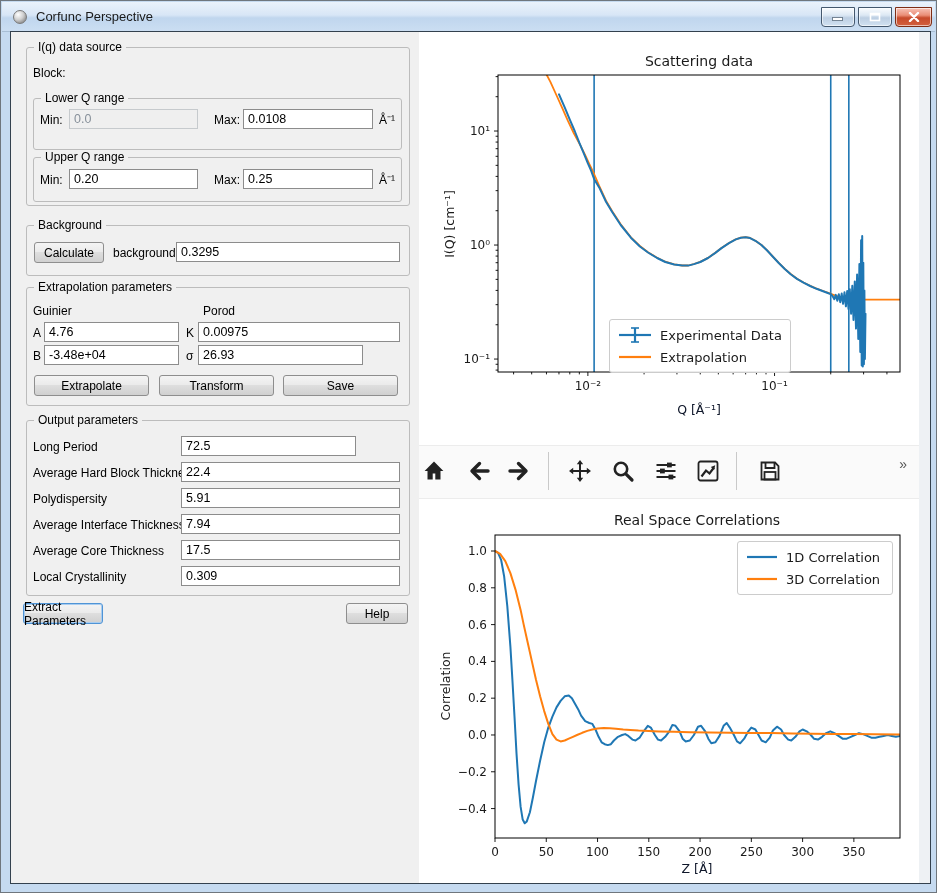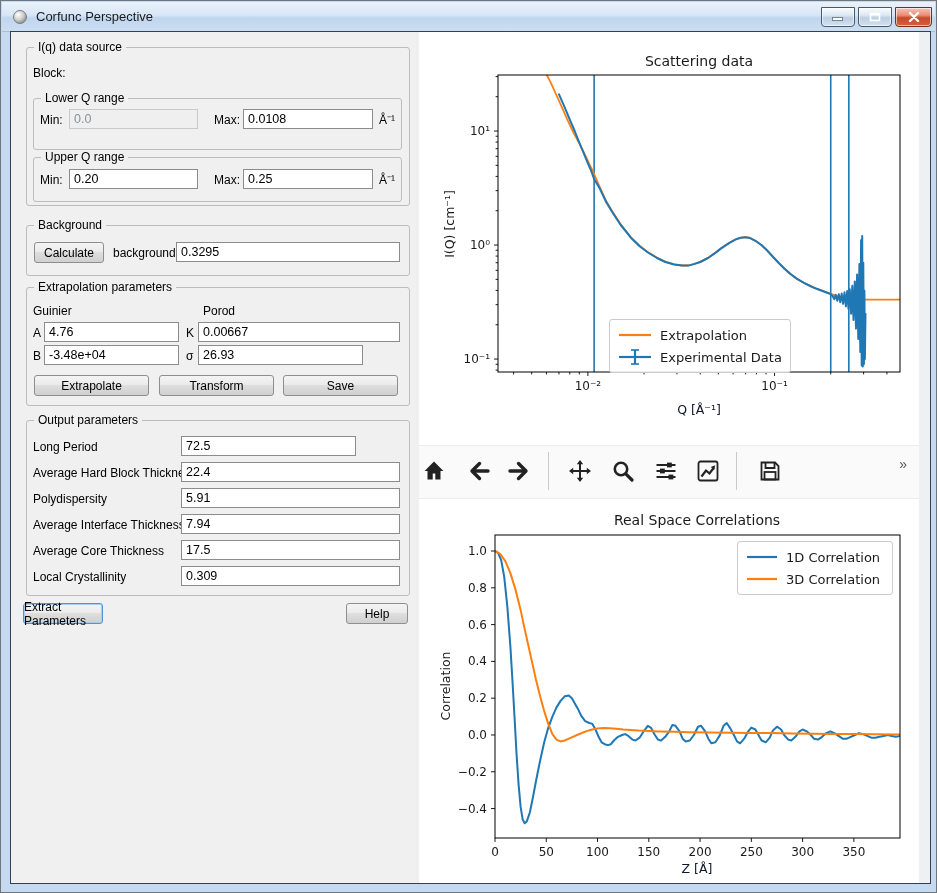--- a/index.html
+++ b/index.html
@@ -112,21 +112,21 @@
       <div class="tfield" style="left:165px;top:210px;width:224px;">0.3295</div>
 
       <div class="groupbox" style="left:15px;top:255px;width:382px;height:117px;">
         <span class="gb-label">Extrapolation parameters</span>
       </div>
       <div class="lbl" style="left:22px;top:272px;">Guinier</div>
       <div class="lbl" style="left:173px;top:272px;margin-left:19px;">Porod</div>
       <div class="lbl" style="left:22px;top:294px;">A</div>
       <div class="tfield" style="left:33px;top:290px;width:135px;">4.76</div>
       <div class="lbl" style="left:175px;top:294px;">K</div>
-      <div class="tfield" style="left:187px;top:290px;width:202px;">0.00667</div>
+      <div class="tfield" style="left:187px;top:290px;width:202px;">0.00975</div>
       <div class="lbl" style="left:22px;top:317px;">B</div>
       <div class="tfield" style="left:33px;top:313px;width:135px;">-3.48e+04</div>
       <div class="lbl" style="left:175px;top:317px;">σ</div>
       <div class="tfield" style="left:187px;top:313px;width:165px;">26.93</div>
       <div class="btn" style="left:23px;top:343px;width:115px;">Extrapolate</div>
       <div class="btn" style="left:148px;top:343px;width:115px;">Transform</div>
       <div class="btn" style="left:272px;top:343px;width:115px;">Save</div>
 
       <div class="groupbox" style="left:15px;top:388px;width:382px;height:174px;">
         <span class="gb-label">Output parameters</span>
@@ -215,33 +215,33 @@
               <text x="355.5424607675292" y="358" text-anchor="middle">10⁻¹</text>
               <text x="71" y="331.05799441532724" text-anchor="end">10⁻¹</text>
               <text x="71" y="217.0408305814584" text-anchor="end">10⁰</text>
               <text x="71" y="103.02366674758954" text-anchor="end">10¹</text>
             </g>
           </svg>
         <div class="aylab" style="left:30px;top:192px;">I(Q) [cm⁻¹]</div>
         <div class="axlab" style="left:280px;top:370px;">Q [Å⁻¹]</div>
         <div class="legend" style="left:190px;top:287px;width:182px;font-size:13px;">
           <div class="row">
-            <svg class="swatch" width="34" height="14" style="color: rgb(255, 127, 14);">
-              <line x1="1" y1="7" x2="33" y2="7" stroke="currentColor" stroke-width="2.2"></line>
-            </svg>
-            <span>Extrapolation</span>
-          </div>
-          <div class="row">
             <svg class="swatch" width="34" height="18" style="color: rgb(31, 119, 180);">
               <line x1="1" y1="9" x2="33" y2="9" stroke="currentColor" stroke-width="2.2"></line>
               <line x1="17" y1="2" x2="17" y2="16" stroke="currentColor" stroke-width="2.2"></line>
               <line x1="13" y1="2" x2="21" y2="2" stroke="currentColor" stroke-width="1.6"></line>
               <line x1="13" y1="16" x2="21" y2="16" stroke="currentColor" stroke-width="1.6"></line>
             </svg>
             <span>Experimental Data</span>
+          </div>
+          <div class="row">
+            <svg class="swatch" width="34" height="14" style="color: rgb(255, 127, 14);">
+              <line x1="1" y1="7" x2="33" y2="7" stroke="currentColor" stroke-width="2.2"></line>
+            </svg>
+            <span>Extrapolation</span>
           </div>
         </div>
       </div>
 
       <div class="mpl-toolbar" style="top:413px;height:54px;">
         <div class="ticon" style="left:3px;">
           <svg width="24" height="24" viewBox="0 0 24 24">
               <path d="M12 2.6 2.6 12h2.9v8.5h5.2v-6h2.6v6h5.2V12h2.9z" fill="currentColor"></path>
             </svg>
         </div>

